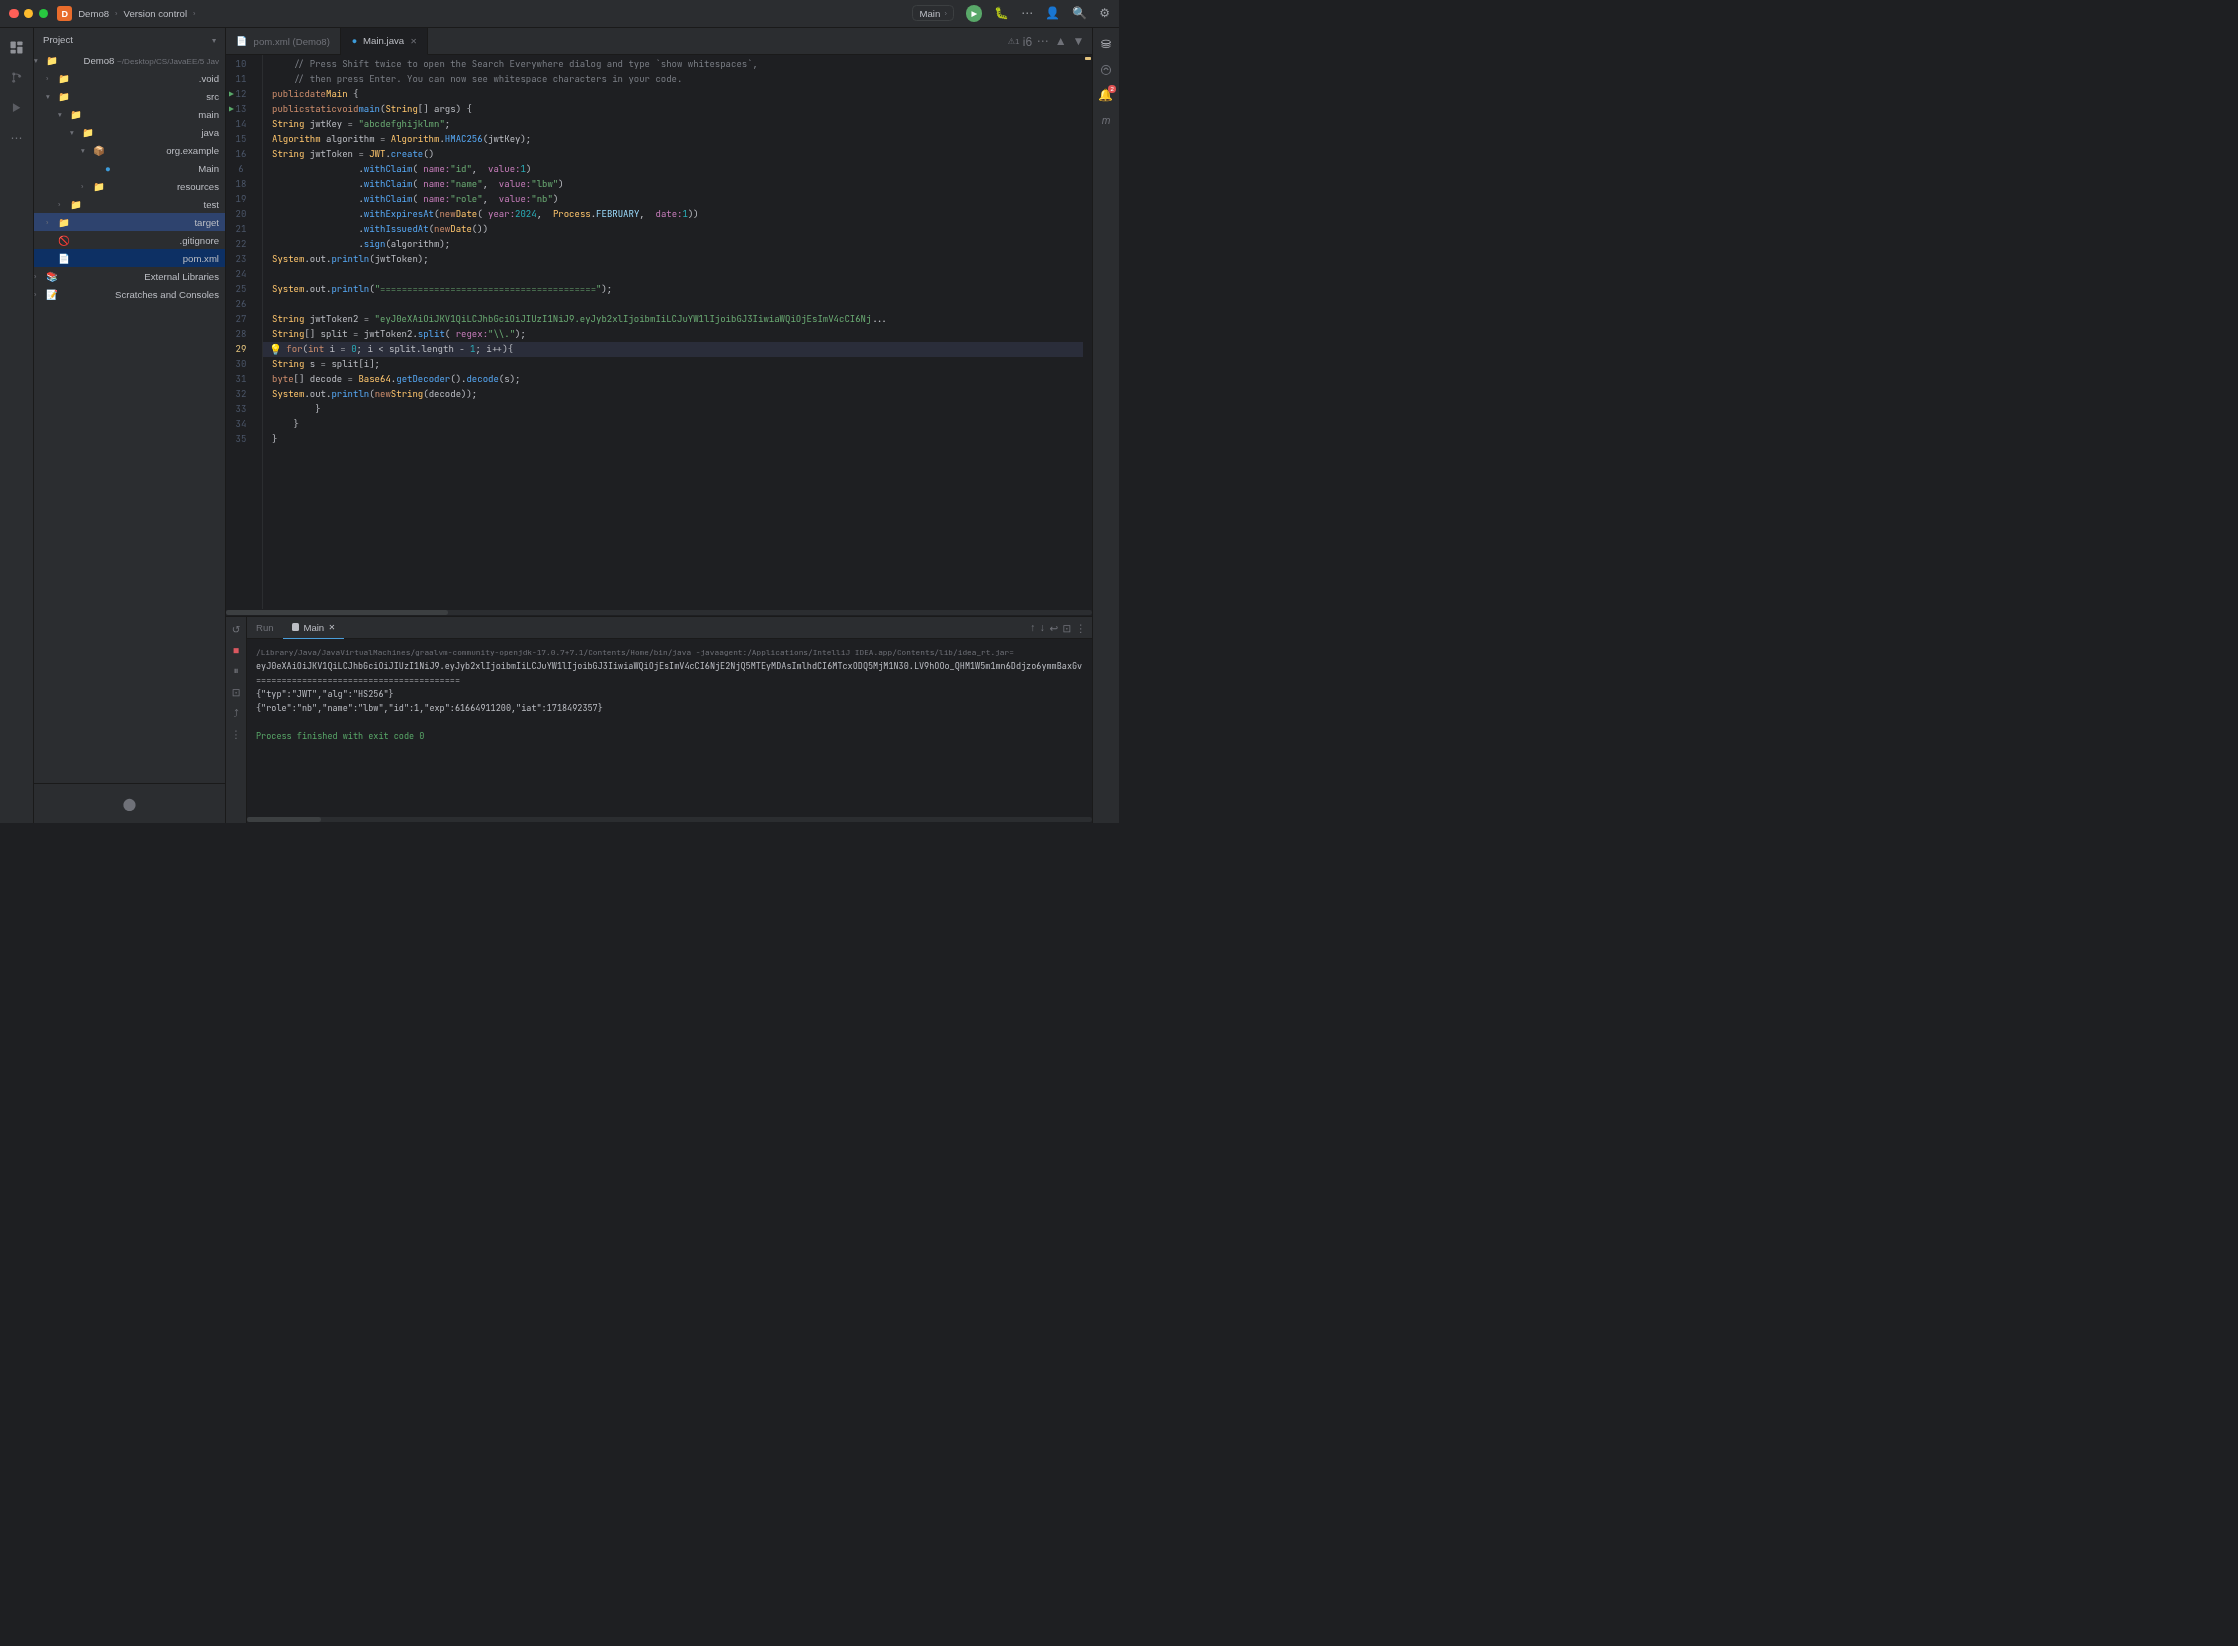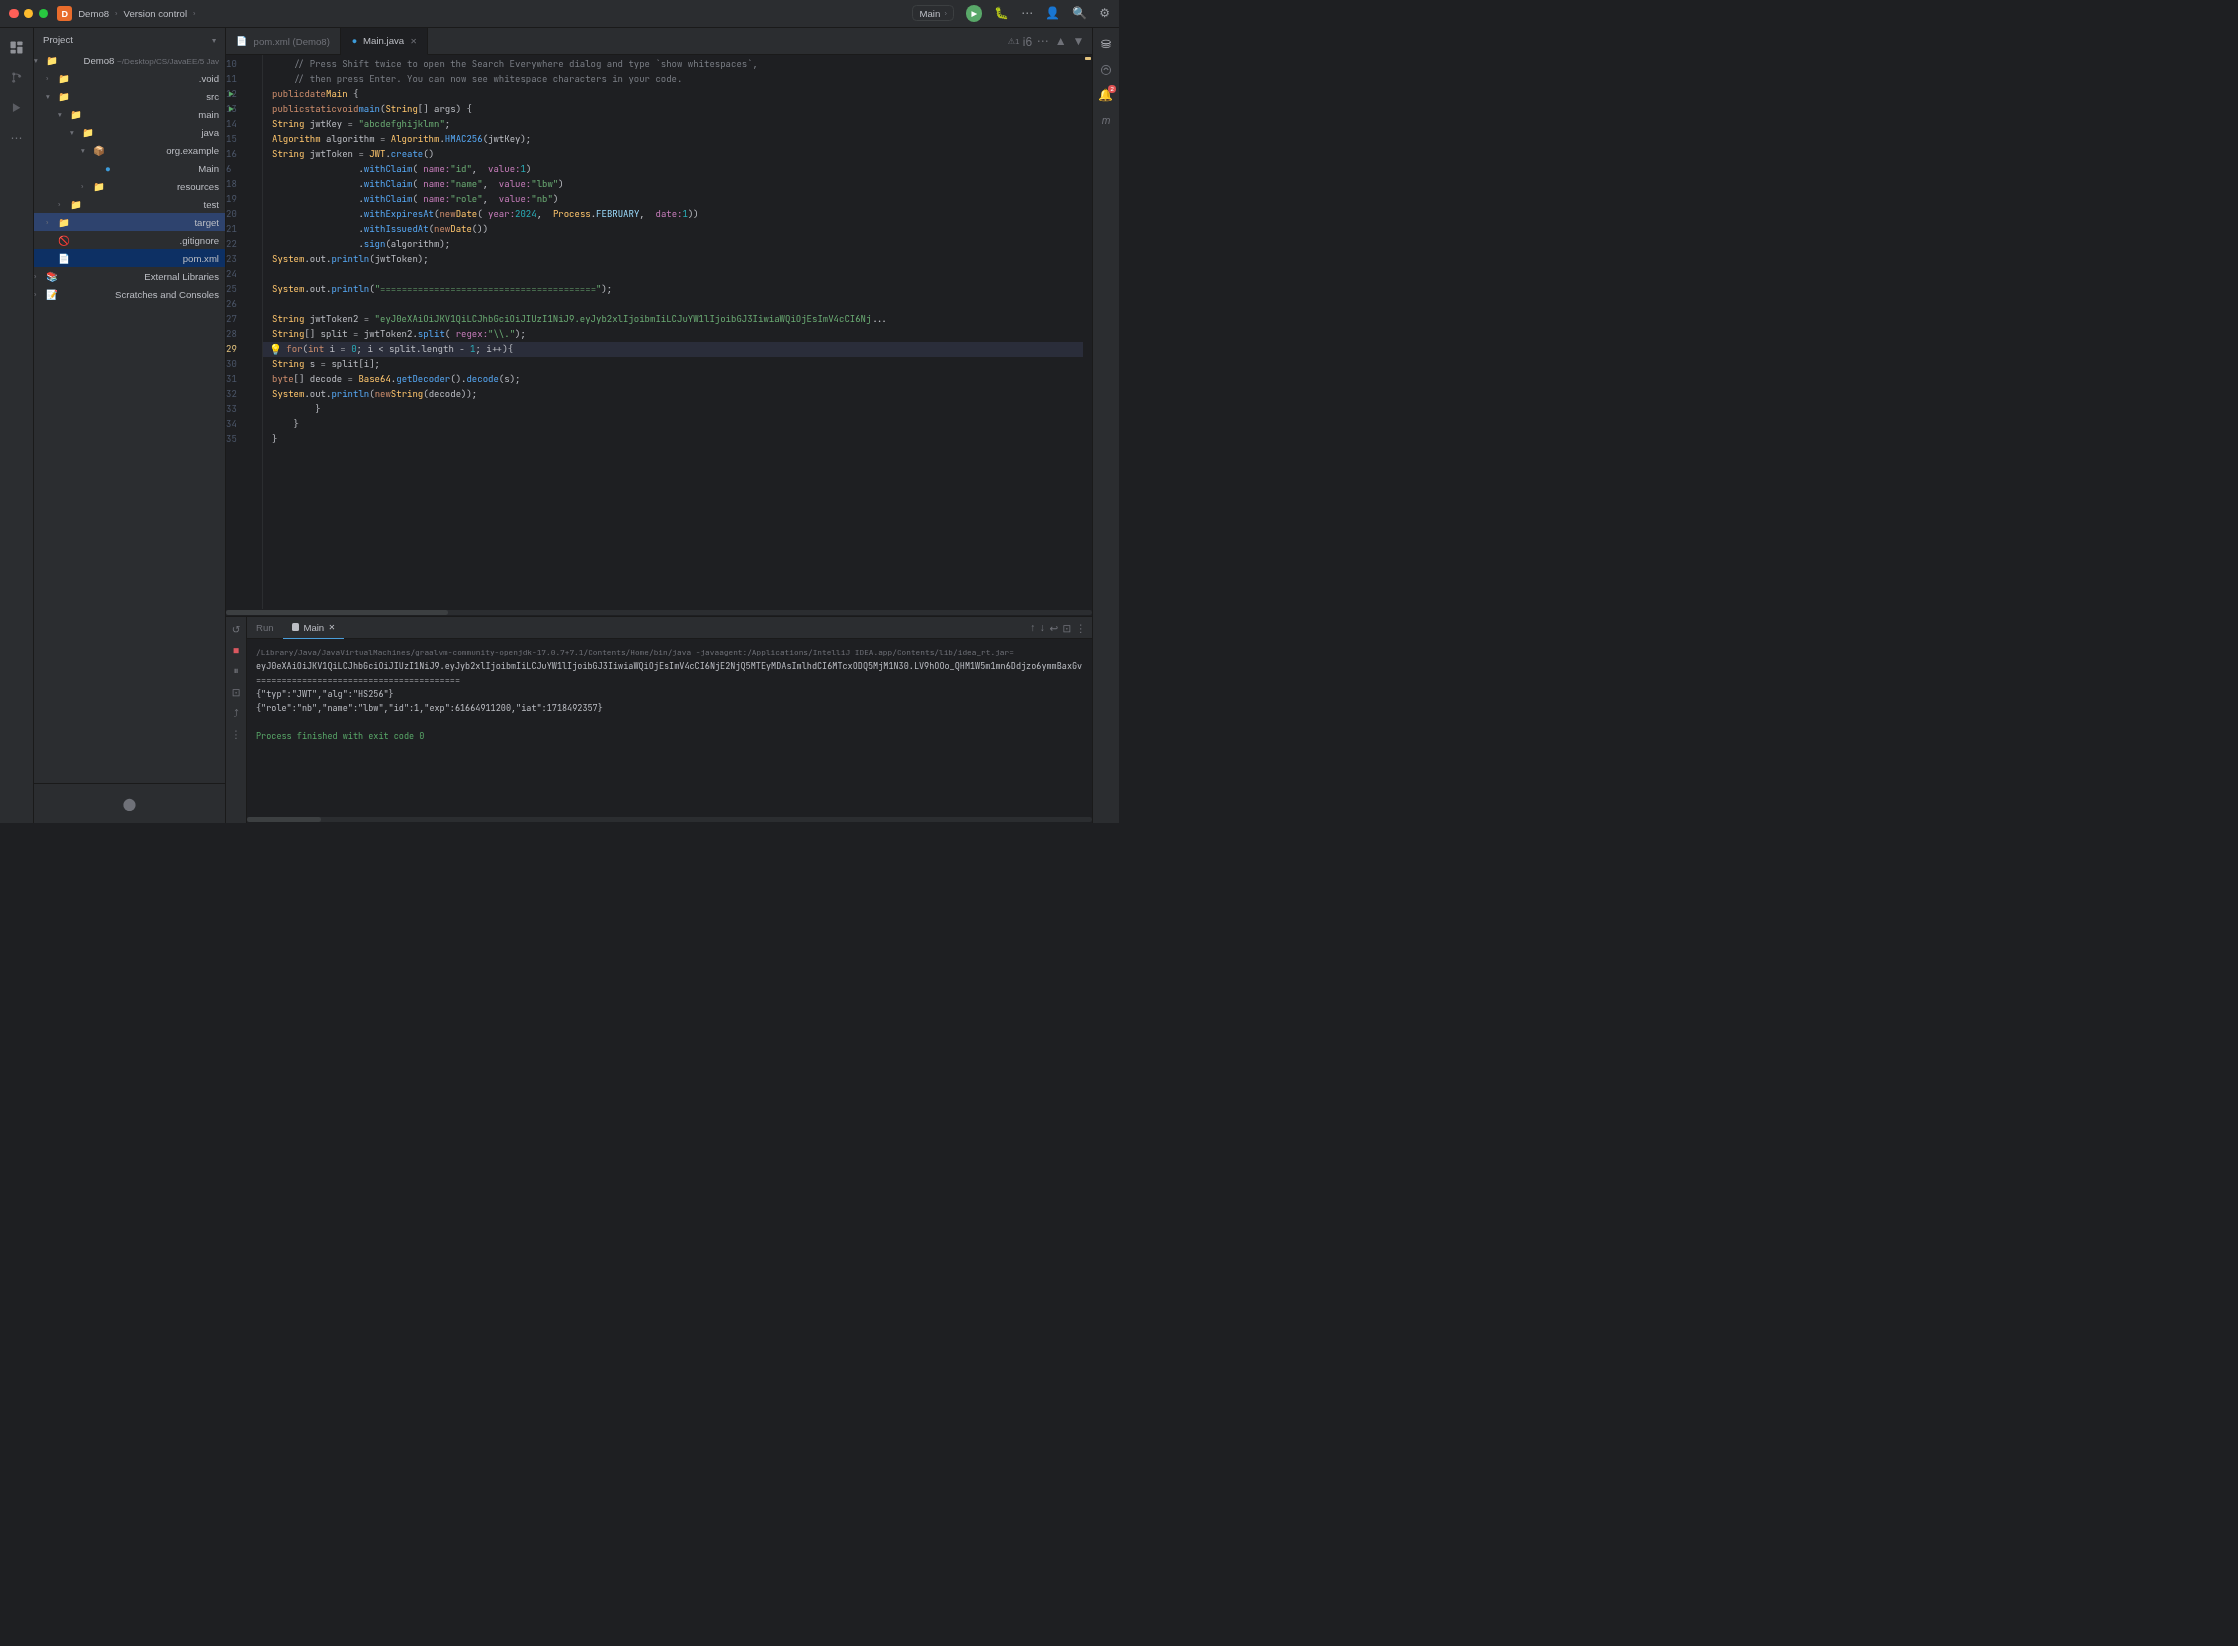--- a/index.html
+++ b/index.html
@@ -261,21 +261,21 @@
 
     
     .gutter {
       width: 37px;
       background: #1e1f22;
       color: #4a5568;
       font-family: 'JetBrains Mono', 'Courier New', monospace;
       font-size: 9px;
       line-height: 15px;
       padding-top: 1.5px;
-      text-align: left;
+      text-align: center;
       flex-shrink: 0;
       border-right: 0.7px solid #2b2d30;
     }
     .line-number {
       padding-right: 6px;
       display: block;
       height: 15px;
       position: relative;
     }
     .line-number.has-breakpoint::before {

